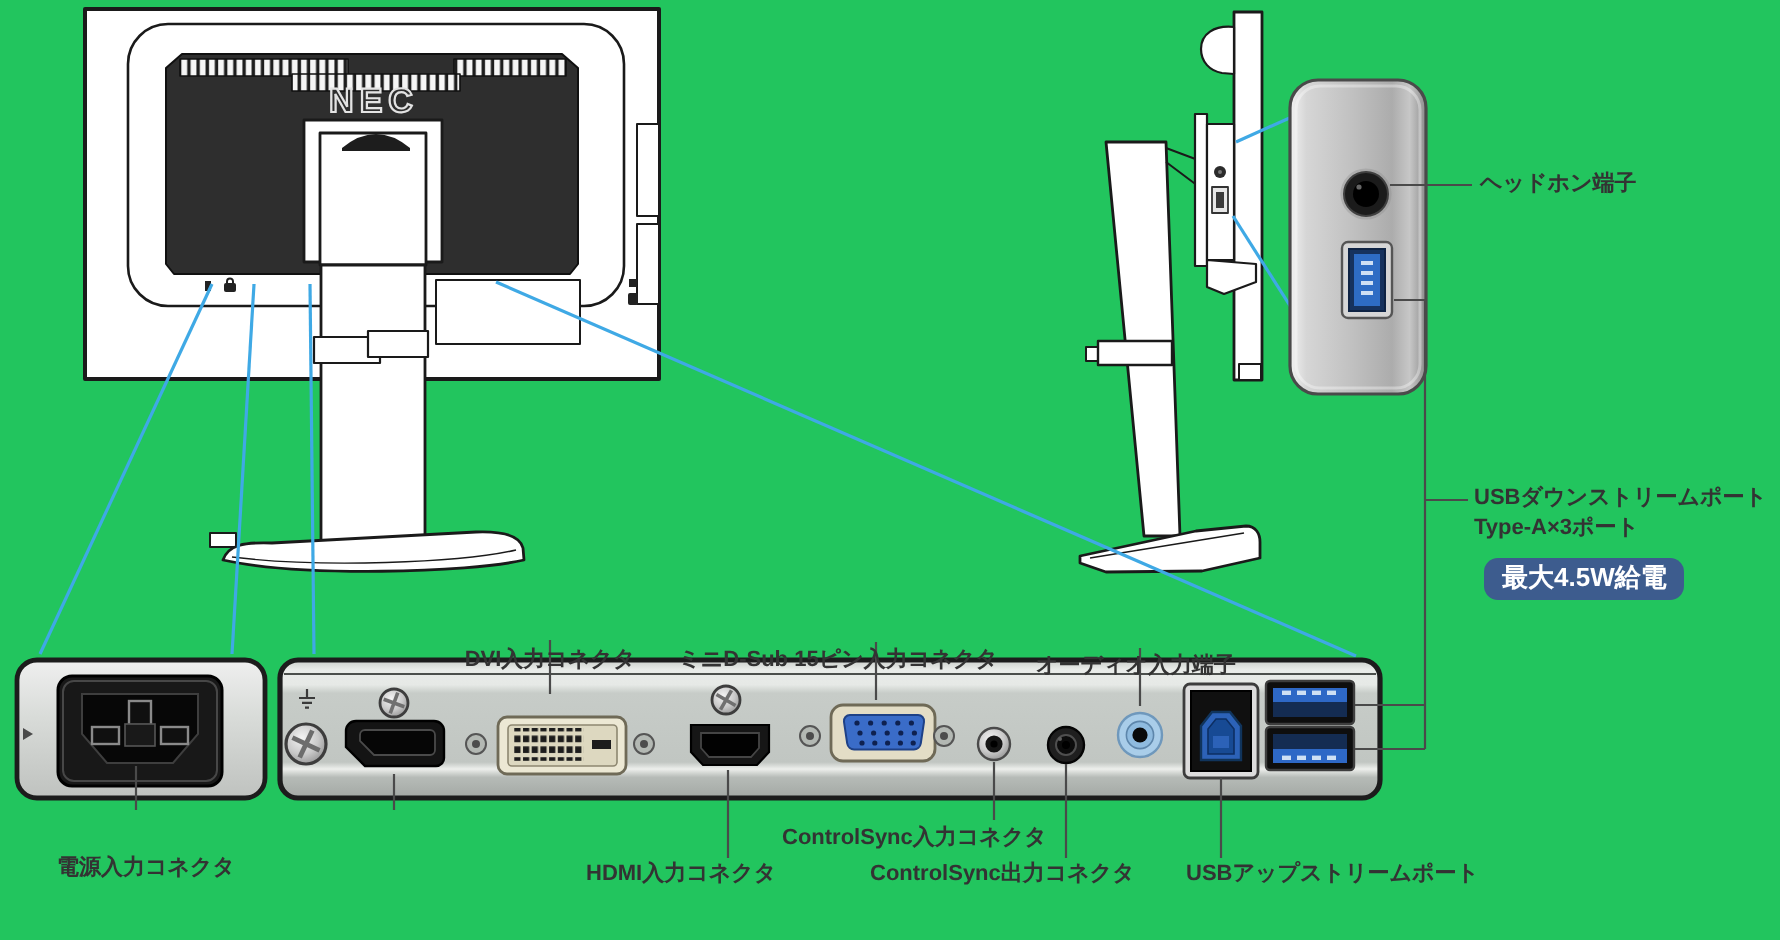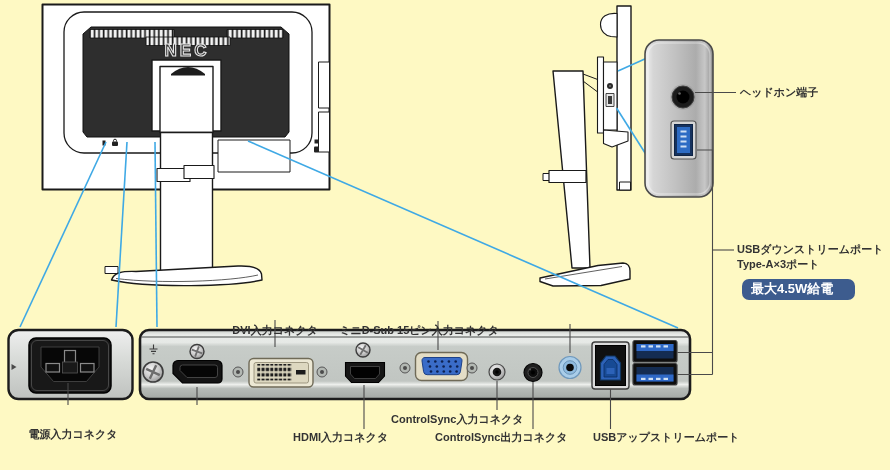--- a/index.html
+++ b/index.html
@@ -1,21 +1,21 @@
 <!DOCTYPE html>
 <html><head>
 <meta charset="utf-8">
 <style>
   html,body{margin:0;padding:0;background:#fff;font-family:"Liberation Sans","DejaVu Sans",sans-serif;}
-  #stage{position:relative;width:890px;height:470px;background:#fef9c3;overflow:hidden;}
+  #stage{position:relative;width:890px;height:470px;background:#22c55e;overflow:hidden;}
   #art{position:absolute;left:0;top:0;}
   .lbl{position:absolute;font-size:11px;font-weight:600;color:#333;white-space:nowrap;line-height:15px;}
   .lbl.center{transform:translateX(-50%);margin-top:20px;}
   .badge{position:absolute;left:742px;top:279px;background:#3d5c8e;color:#fff;font-size:13px;font-weight:600;
-         padding:2px 22px 3px 9px;border-radius:7px;white-space:nowrap;line-height:16px;}
+         padding:2px 9px 3px 9px;border-radius:7px;white-space:nowrap;line-height:16px;}
   .nec{position:absolute;left:187px;top:42px;transform:translateX(-50%);font-size:17px;font-weight:bold;
        letter-spacing:3px;color:#2e2e2e;-webkit-text-stroke:1.1px #e3e3e3;line-height:17px;}
 </style>
 </head>
 <body>
 
 <div id="stage">
 
 <svg id="art" width="890" height="470" viewBox="0 0 890 470">
   <defs>
@@ -283,20 +283,21 @@
     <path d="M497 381 L497 410"></path>
     <path d="M533 382 L533 429"></path>
     <path d="M610.5 389 L610.5 429"></path>
   </g>
 </svg>
 
 <div class="nec">NEC</div>
 
 <div class="lbl center" style="left:275px;top:303px">DVI入力コネクタ</div>
 <div class="lbl center" style="left:419px;top:303px">ミニD-Sub 15ピン入力コネクタ</div>
+<div class="lbl center" style="left:568px;top:306px">オーディオ入力端子</div>
 
 <div class="lbl center" style="left:73px;top:407px">電源入力コネクタ</div>
 <div class="lbl" style="left:293px;top:430px">HDMI入力コネクタ</div>
 <div class="lbl" style="left:435px;top:430px">ControlSync出力コネクタ</div>
 <div class="lbl" style="left:391px;top:412px">ControlSync入力コネクタ</div>
 
 <div class="lbl" style="left:593px;top:430px">
   <div>USBアップストリームポート</div>
 </div>
 

